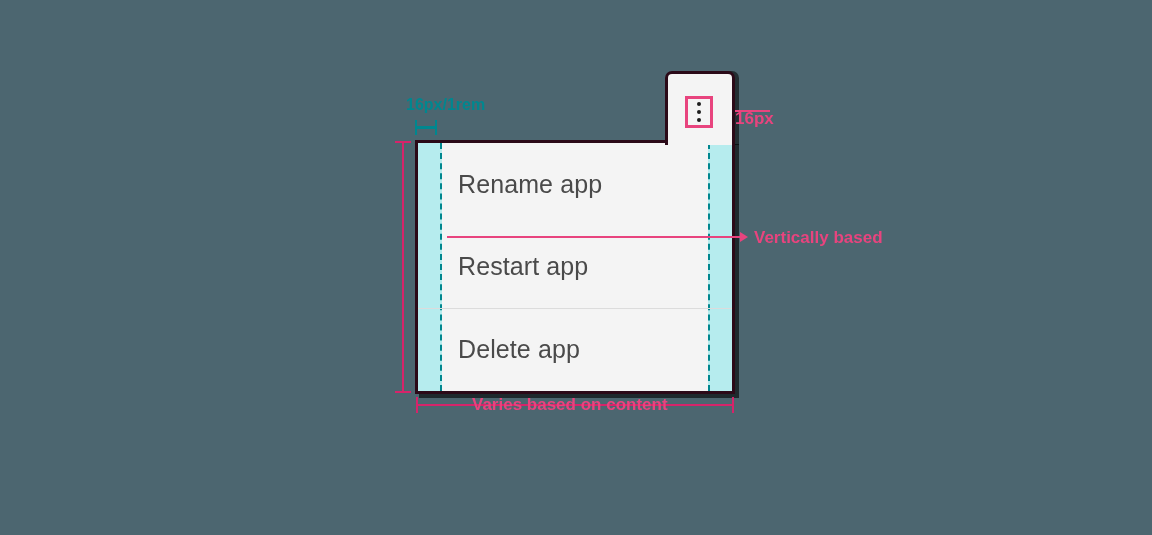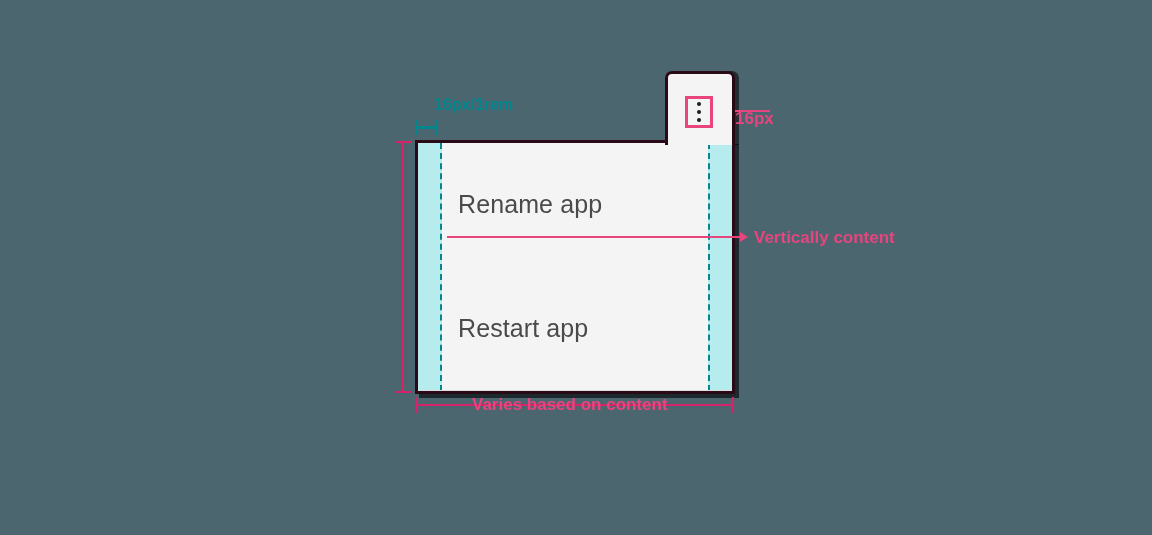--- a/index.html
+++ b/index.html
@@ -220,28 +220,31 @@
     <div class="pad-band right"></div>
 
     <div class="menu-list">
       <div class="menu-item">
         <span>Rename app</span>
       </div>
       <div class="menu-item">
         <span>Restart app</span>
       </div>
       <div class="menu-divider"></div>
+      <div class="menu-item">
+        <span>Delete app</span>
+      </div>
     </div>
   </div>
 
   <div class="lead-line" style="left:447px; top:236px; width:295px;"></div>
   <div class="lead-arrow" style="left:740px; top:232px;"></div>
-  <div class="anno-text" style="left:754px; top:228px;">Vertically content</div>
-
-  <div class="anno-text-teal" style="left:434px; top:96px;text-align:right;">16px/1rem</div>
+  <div class="anno-text" style="left:754px; top:228px;">Vertically based</div>
+
+  <div class="anno-text-teal" style="left:406px; top:96px;text-align:right;">16px/1rem</div>
   <div class="measure-teal" style="left:415px; top:126px; width:22px;"></div>
 
   <div class="measure-v" style="left:402px; top:141px; height:252px;"></div>
 
   <div class="measure-h" style="left:416px; top:404px; width:318px;"></div>
   <div class="anno-text" style="left:472px; top:395px;">Varies based on content</div>
 
 </div>
 
 </body></html>

